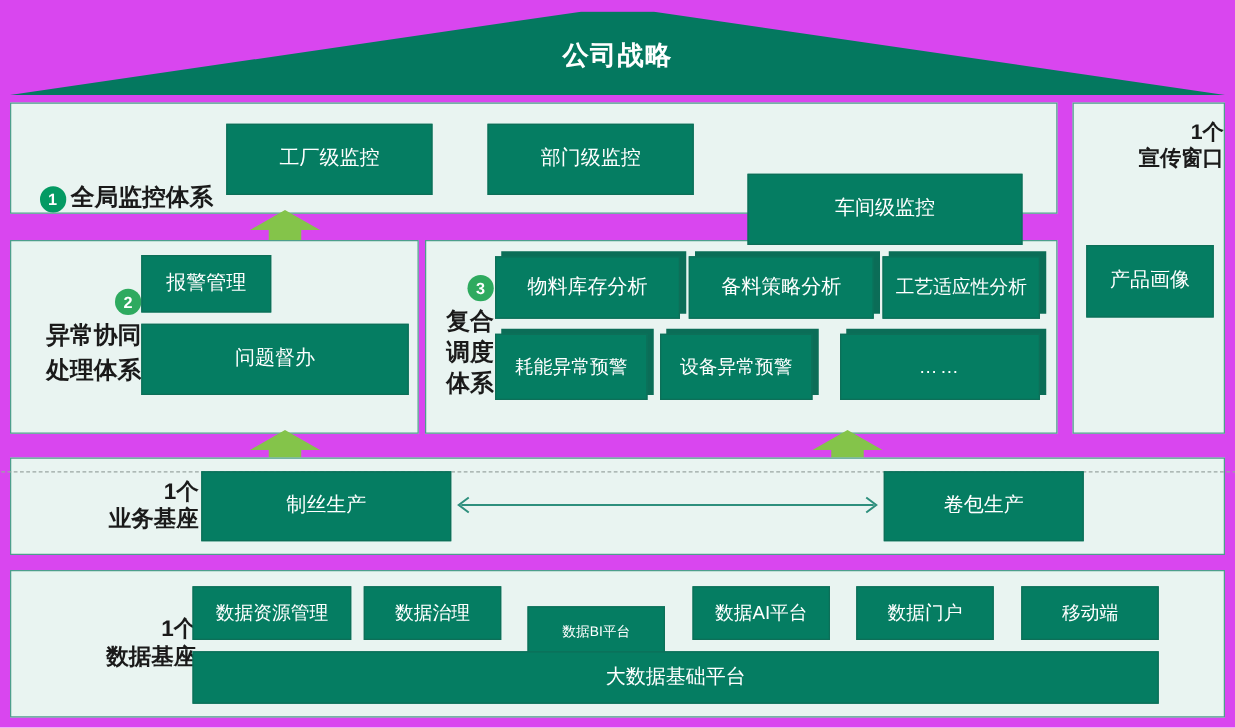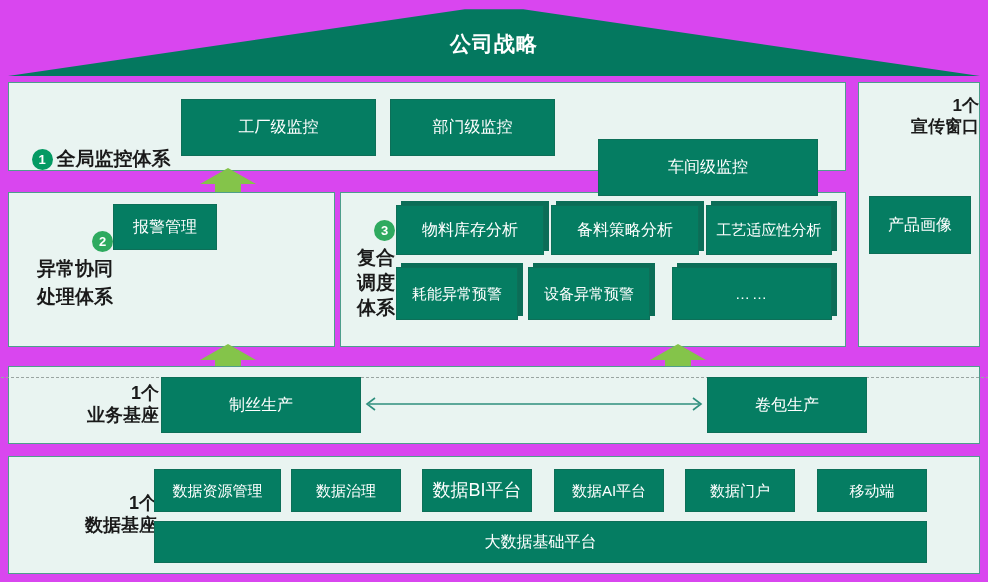--- a/index.html
+++ b/index.html
@@ -110,21 +110,21 @@
     <div class="roof-shape"></div>
     <div class="roof-label">公司战略</div>
   </div>
 
   <div class="panel" style="left:8px; top:82px; width:838px; height:89px;">
     <div class="tier-label" style="left:8px; top:0; width:168px; height:100%; flex-direction:row; gap:4px; font-size:19px;">
       <span class="num-badge dark">1</span>
       <span>全局监控体系</span>
     </div>
 
-    <div class="gbox" style="left:172px; top:16px; width:195px; height:57px;">工厂级监控</div>
+    <div class="gbox" style="left:172px; top:16px; width:165px; height:57px;">工厂级监控</div>
     <div class="gbox" style="left:381px; top:16px; width:165px; height:57px;">部门级监控</div>
     <div class="gbox" style="left:589px; top:16px; width:220px; height:57px;margin-top:40px;">车间级监控</div>
   </div>
 
   <div class="panel" style="left:858px; top:82px; width:122px; height:265px;">
     <div class="tier-label" style="left:0; top:6px; width:100%; height:56px; font-size:17px;">
       <span>1个</span>
       <span>宣传窗口</span>
     </div>
     <div class="gbox" style="left:10px; top:113px; width:102px; height:58px;">产品画像</div>
@@ -142,20 +142,21 @@
   </div>
 
   <div class="panel" style="left:8px; top:192px; width:327px; height:155px;">
     <div class="tier-label" style="left:4px; top:0; width:100px; height:100%; font-size:19px; gap:5px;">
       <span class="num-badge light">2</span>
       <span>异常协同</span>
       <span>处理体系</span>
     </div>
 
     <div class="gbox" style="left:104px; top:11px; width:104px; height:46px;">报警管理</div>
+    <div class="gbox" style="left:104px; top:66px; width:214px; height:57px;">问题督办</div>
   </div>
 
   <div class="panel" style="left:340px; top:192px; width:506px; height:155px;">
     <div class="tier-label" style="left:2px; top:0; width:52px; height:100%; font-size:19px; gap:2px;">
       <span class="num-badge light" style="margin-bottom:3px;">3</span>
       <span>复合</span>
       <span>调度</span>
       <span>体系</span>
     </div>
 
@@ -212,21 +213,21 @@
   </div>
 
   <div class="panel" style="left:8px; top:456px; width:972px; height:118px;">
     <div class="tier-label" style="left:8px; top:0; width:140px; height:100%; font-size:18px;">
       <span>1个</span>
       <span>数据基座</span>
     </div>
 
     <div class="gbox" style="left:145px; top:12px; width:127px; height:43px; font-size:15px;">数据资源管理</div>
     <div class="gbox" style="left:282px; top:12px; width:110px; height:43px; font-size:15px;">数据治理</div>
-    <div class="gbox" style="left:413px; top:12px; width:110px; height:43px; font-size:18px;">数据BI平台</div>
+    <div class="gbox" style="left:413px; top:28px; width:110px; height:43px; font-size:11px;">数据BI平台</div>
     <div class="gbox" style="left:545px; top:12px; width:110px; height:43px; font-size:15px;">数据AI平台</div>
     <div class="gbox" style="left:676px; top:12px; width:110px; height:43px; font-size:15px;">数据门户</div>
     <div class="gbox" style="left:808px; top:12px; width:110px; height:43px; font-size:15px;">移动端</div>
 
     <div class="gbox" style="left:145px; top:64px; width:773px; height:42px;">大数据基础平台</div>
   </div>
 
 </div>
 
 </body></html>

